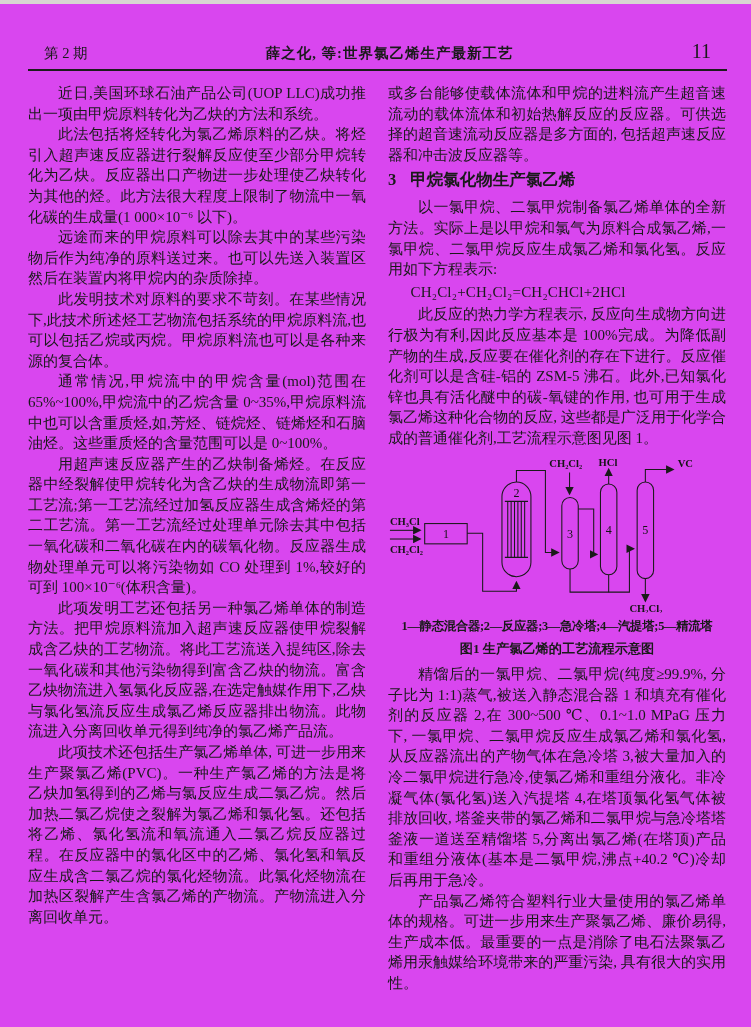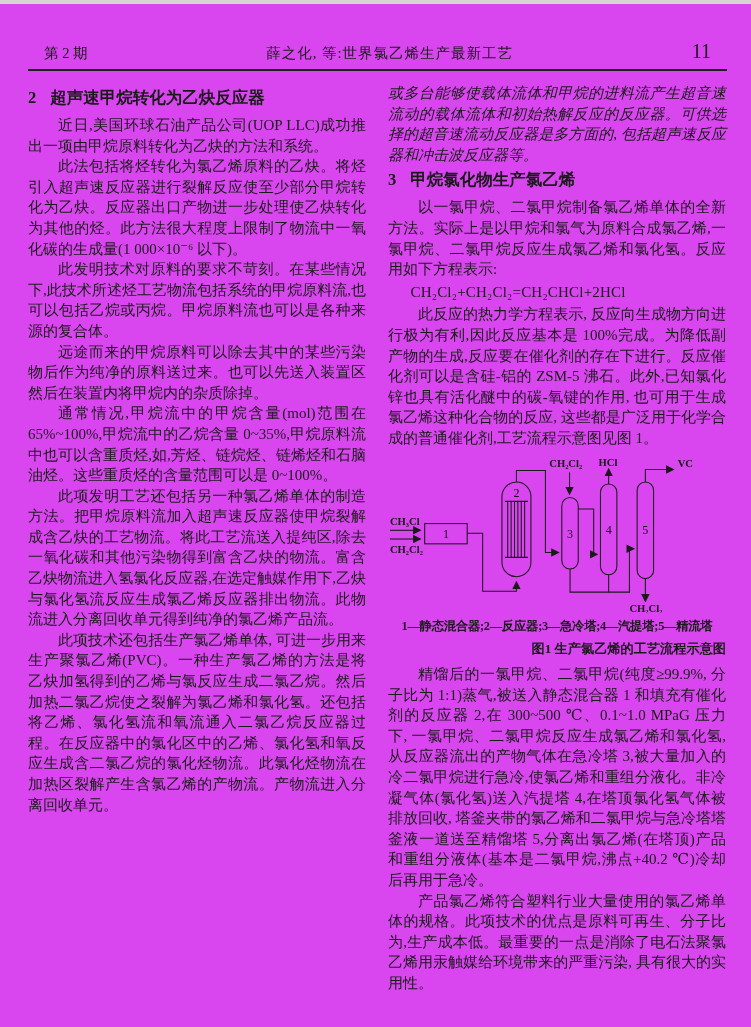--- a/index.html
+++ b/index.html
@@ -13,40 +13,40 @@
     font-family:"Liberation Serif","DejaVu Serif",serif;
     color:#1a1a1a;
     overflow:hidden;
   }
   .header{
     display:flex;justify-content:space-between;align-items:baseline;
     font-size:14.5px;
     padding:0 16px 6px 16px;
     border-bottom:2px solid #1c1c1c;
   }
-  .header .hdr-title{font-weight:normal;letter-spacing:1px;}
+  .header .hdr-title{font-weight:bold;letter-spacing:1px;}
   .header .hdr-page{font-size:20px;}
   .columns{display:flex;gap:22px;margin-top:12px;}
   .col{width:338px;font-size:15px;line-height:20.6px;text-align:justify;}
   .para{margin:0;text-indent:2em;}
-  .para.noindent{text-indent:0;font-style:italic;}
+  .para.noindent{text-indent:0;}
   .section-heading{
     font-size:16.5px;font-weight:bold;
     margin:3px 0 5px 0;line-height:24px;
   }
   .section-heading .sec-num{margin-right:14px;}
   .equation{margin:2px 0 2px 0;text-indent:1.5em;letter-spacing:0.2px;}
   .figure-block{margin:6px 0 4px 0;}
   .figure-block svg{display:block;}
   .fig-legend{
     font-size:12.4px;font-weight:bold;letter-spacing:-0.3px;
     margin-top:3px;text-align:center;white-space:nowrap;text-indent:0;
   }
   .fig-caption{
-    font-size:13.2px;font-weight:bold;text-align:right;
+    font-size:13.2px;font-weight:bold;text-align:center;
     margin-top:3px;text-indent:0;
   }
   svg text{
     font-family:"Liberation Serif","DejaVu Serif",serif;
     fill:#141414;stroke:none;
   }
   svg .stream-label{font-size:11px;font-weight:bold;}
   svg .unit-num{font-size:12.5px;}
 </style>
 </head>
@@ -56,28 +56,26 @@
 
   <div class="header">
     <span class="hdr-issue">第 2 期</span>
     <span class="hdr-title">薛之化, 等:世界氯乙烯生产最新工艺</span>
     <span class="hdr-page">11</span>
   </div>
 
   <div class="columns">
 
     <div class="col">
-      <div class="section-heading">
-        <span class="sec-num">2</span><span>超声速甲烷转化为乙炔反应器</span>
-      </div>
       <p class="para">近日,美国环球石油产品公司(UOP LLC)成功推出一项由甲烷原料转化为乙炔的方法和系统。</p>
       <p class="para">此法包括将烃转化为氯乙烯原料的乙炔。将烃引入超声速反应器进行裂解反应使至少部分甲烷转化为乙炔。反应器出口产物进一步处理使乙炔转化为其他的烃。此方法很大程度上限制了物流中一氧化碳的生成量(1 000×10⁻⁶ 以下)。</p>
+      <p class="para">远途而来的甲烷原料可以除去其中的某些污染物后作为纯净的原料送过来。也可以先送入装置区然后在装置内将甲烷内的杂质除掉。</p>
       <p class="para">此发明技术对原料的要求不苛刻。在某些情况下,此技术所述烃工艺物流包括系统的甲烷原料流,也可以包括乙烷或丙烷。甲烷原料流也可以是各种来源的复合体。</p>
-      <p class="para">远途而来的甲烷原料可以除去其中的某些污染物后作为纯净的原料送过来。也可以先送入装置区然后在装置内将甲烷内的杂质除掉。</p>
       <p class="para">通常情况,甲烷流中的甲烷含量(mol)范围在65%~100%,甲烷流中的乙烷含量 0~35%,甲烷原料流中也可以含重质烃,如,芳烃、链烷烃、链烯烃和石脑油烃。这些重质烃的含量范围可以是 0~100%。</p>
+      <p class="para">用超声速反应器产生的乙炔制备烯烃。在反应器中经裂解使甲烷转化为含乙炔的生成物流即第一工艺流;第一工艺流经过加氢反应器生成含烯烃的第二工艺流。第一工艺流经过处理单元除去其中包括一氧化碳和二氧化碳在内的碳氧化物。反应器生成物处理单元可以将污染物如 CO 处理到 1%,较好的可到 100×10⁻⁶(体积含量)。</p>
       <p class="para">此项发明工艺还包括另一种氯乙烯单体的制造方法。把甲烷原料流加入超声速反应器使甲烷裂解成含乙炔的工艺物流。将此工艺流送入提纯区,除去一氧化碳和其他污染物得到富含乙炔的物流。富含乙炔物流进入氢氯化反应器,在选定触媒作用下,乙炔与氯化氢流反应生成氯乙烯反应器排出物流。此物流进入分离回收单元得到纯净的氯乙烯产品流。</p>
       <p class="para">此项技术还包括生产氯乙烯单体, 可进一步用来生产聚氯乙烯(PVC)。一种生产氯乙烯的方法是将乙炔加氢得到的乙烯与氯反应生成二氯乙烷。然后加热二氯乙烷使之裂解为氯乙烯和氯化氢。还包括将乙烯、氯化氢流和氧流通入二氯乙烷反应器过程。在反应器中的氯化区中的乙烯、氯化氢和氧反应生成含二氯乙烷的氯化烃物流。此氯化烃物流在加热区裂解产生含氯乙烯的产物流。产物流进入分离回收单元。</p>
     </div>
 
     <div class="col">
       <p class="para noindent">或多台能够使载体流体和甲烷的进料流产生超音速流动的载体流体和初始热解反应的反应器。可供选择的超音速流动反应器是多方面的, 包括超声速反应器和冲击波反应器等。</p>
       <div class="section-heading">
         <span class="sec-num">3</span><span>甲烷氯化物生产氯乙烯</span>
       </div>
       <p class="para">以一氯甲烷、二氯甲烷制备氯乙烯单体的全新方法。实际上是以甲烷和氯气为原料合成氯乙烯,一氯甲烷、二氯甲烷反应生成氯乙烯和氯化氢。反应用如下方程表示:</p>
@@ -121,17 +119,17 @@
           <text class="unit-num" x="133" y="43" text-anchor="middle">2</text>
           <text class="unit-num" x="188.5" y="86" text-anchor="middle">3</text>
           <text class="unit-num" x="228.5" y="82" text-anchor="middle">4</text>
           <text class="unit-num" x="266.5" y="82" text-anchor="middle">5</text>
         </svg>
         <div class="fig-legend">1—静态混合器;2—反应器;3—急冷塔;4—汽提塔;5—精流塔</div>
         <div class="fig-caption">图1  生产氯乙烯的工艺流程示意图</div>
       </div>
 
       <p class="para">精馏后的一氯甲烷、二氯甲烷(纯度≥99.9%, 分子比为 1:1)蒸气,被送入静态混合器 1 和填充有催化剂的反应器 2,在 300~500 ℃、0.1~1.0 MPaG 压力下, 一氯甲烷、二氯甲烷反应生成氯乙烯和氯化氢,从反应器流出的产物气体在急冷塔 3,被大量加入的冷二氯甲烷进行急冷,使氯乙烯和重组分液化。非冷凝气体(氯化氢)送入汽提塔 4,在塔顶氯化氢气体被排放回收, 塔釜夹带的氯乙烯和二氯甲烷与急冷塔塔釜液一道送至精馏塔 5,分离出氯乙烯(在塔顶)产品和重组分液体(基本是二氯甲烷,沸点+40.2 ℃)冷却后再用于急冷。</p>
-      <p class="para">产品氯乙烯符合塑料行业大量使用的氯乙烯单体的规格。此项技术的优点是原料可再生、分子比为,生产成本低。最重要的一点是消除了电石法聚氯乙烯用汞触媒给环境带来的严重污染, 具有很大的实用性。</p>
+      <p class="para">产品氯乙烯符合塑料行业大量使用的氯乙烯单体的规格。可进一步用来生产聚氯乙烯、廉价易得,生产成本低。最重要的一点是消除了电石法聚氯乙烯用汞触媒给环境带来的严重污染, 具有很大的实用性。</p>
     </div>
 
   </div>
 </div>
 
 </body></html>

